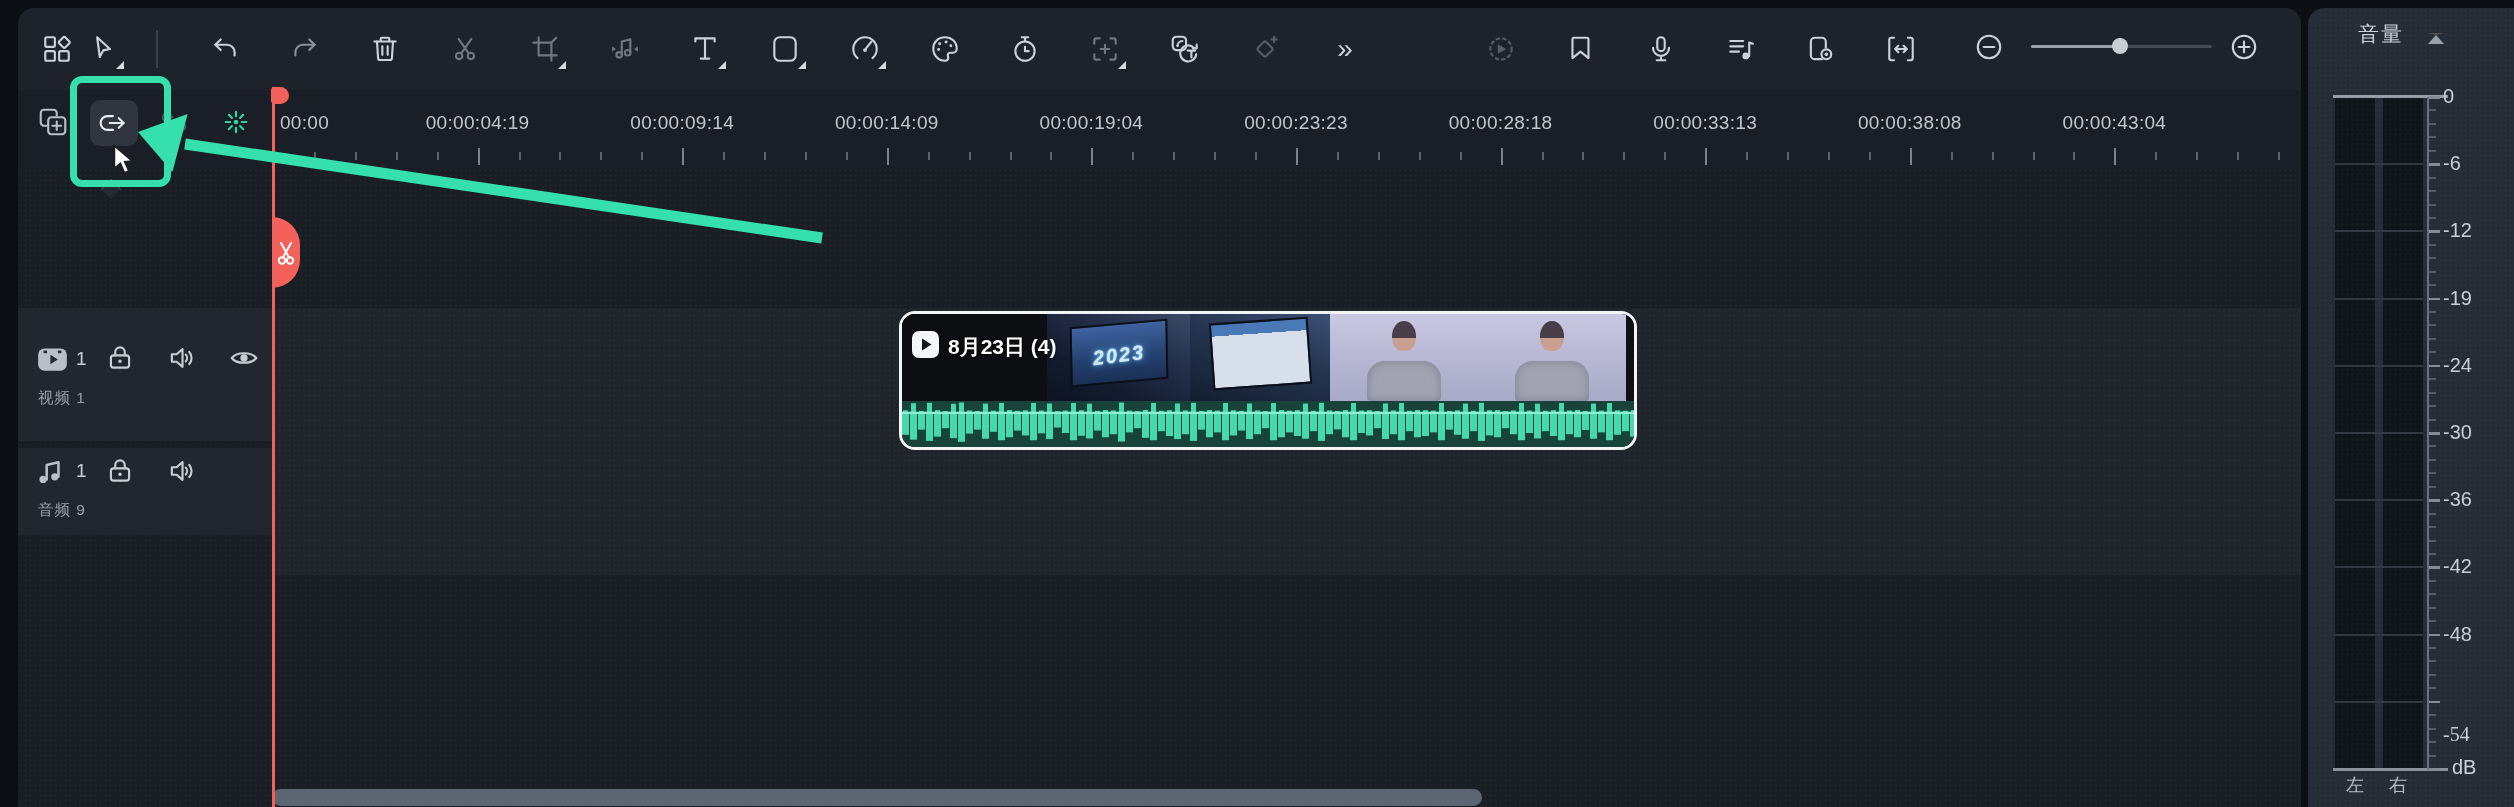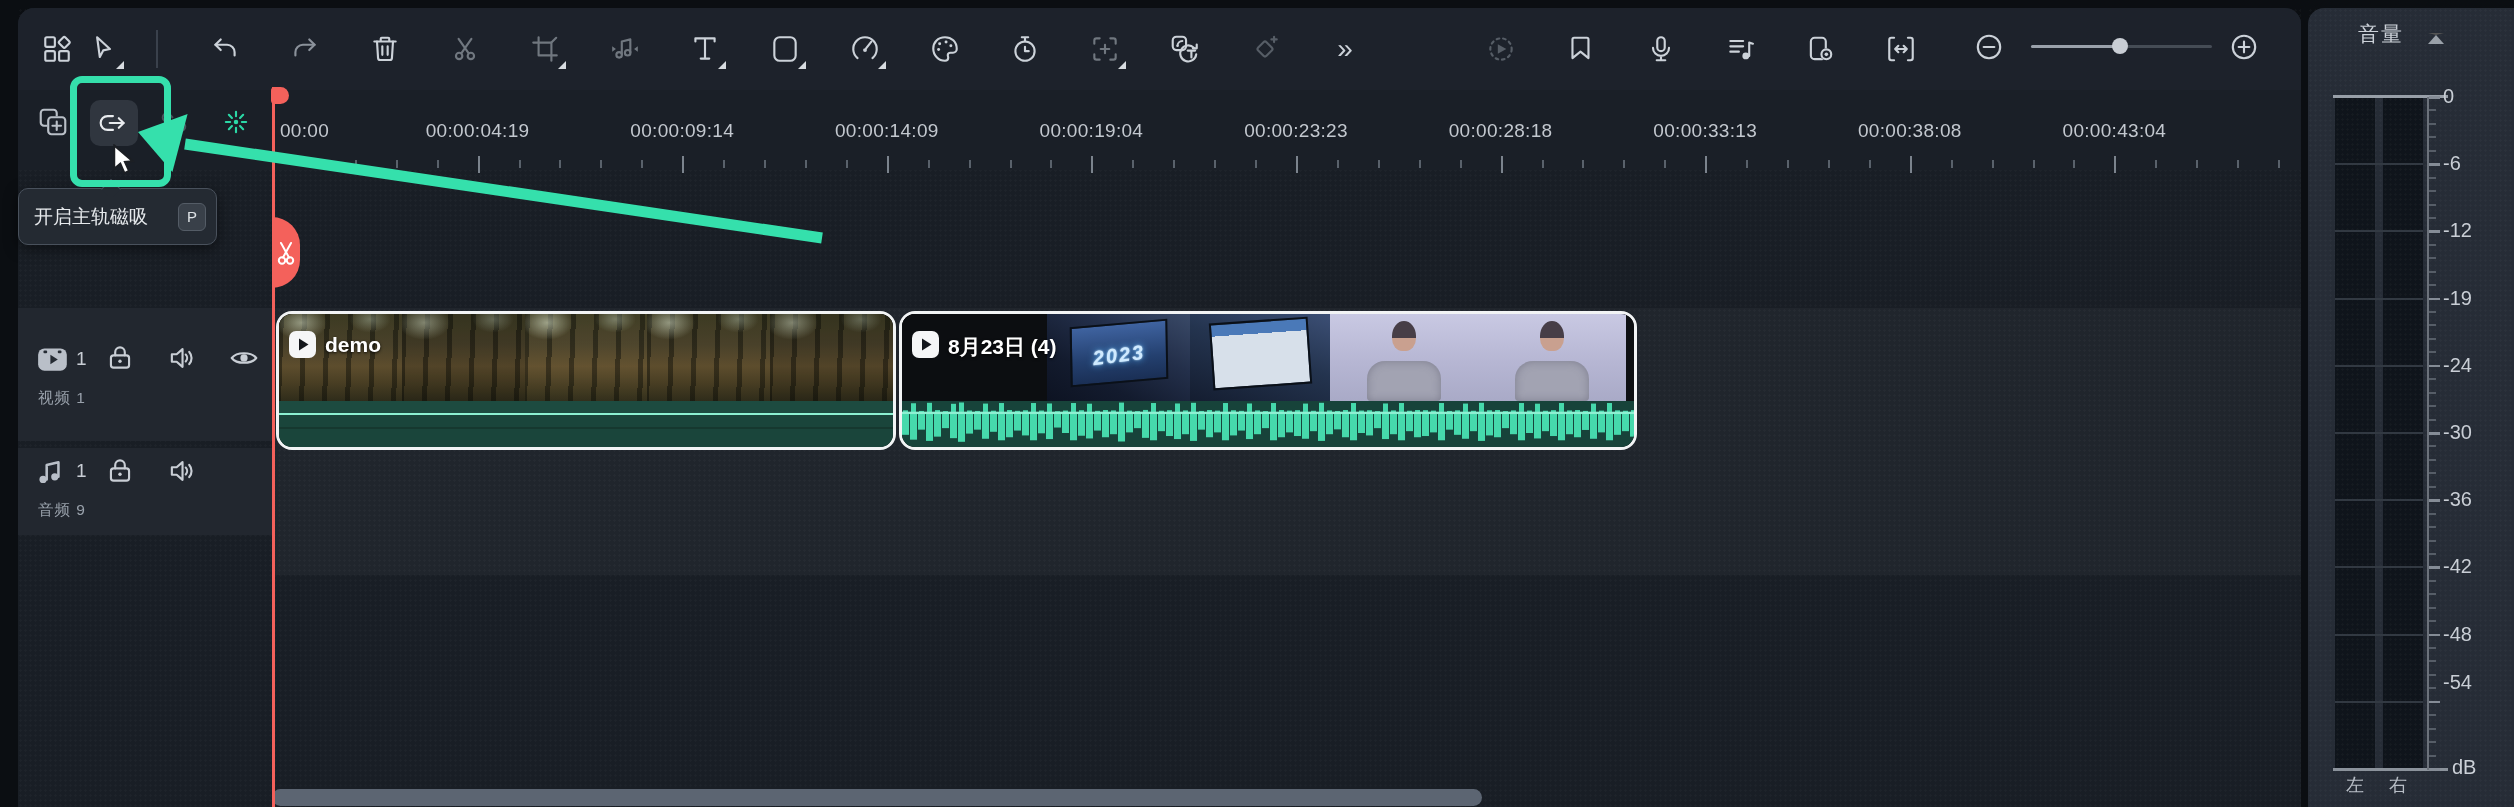--- a/index.html
+++ b/index.html
@@ -34,21 +34,21 @@
   #zoom-slider-track{left:2031px;top:45px;width:181px;height:3px;background:#454c55;border-radius:2px;}
   #zoom-slider-fill{left:2031px;top:45px;width:90px;height:3px;background:#9aa1ab;border-radius:2px;}
   #zoom-slider-thumb{left:2112px;top:38px;width:16px;height:16px;border-radius:50%;background:#c9ced5;}
   
   .tl-btn{background:none;border:none;padding:0;cursor:pointer;display:flex;align-items:center;justify-content:center;}
   #btn-add-track{left:34px;top:103px;width:38px;height:38px;color:#b9bfc7;}
   #btn-magnet{left:90px;top:100px;width:48px;height:46px;background:#30363f;border-radius:10px;color:#e9ecef;}
   #btn-unlink{left:154px;top:103px;width:40px;height:38px;color:#4b525c;}
   #btn-ripple{left:216px;top:103px;width:40px;height:38px;color:#2bd8a6;}
   
-  #ruler{left:0;top:98px;width:2290px;height:80px;}
+  #ruler{left:0;top:90px;width:2290px;height:80px;}
   .rl-label{position:absolute;top:22px;transform:translateX(-50%);font-size:19px;color:#c3c8cf;letter-spacing:.3px;white-space:nowrap;}
   .rl-tick{position:absolute;top:62px;width:2px;height:8px;background:#59616b;}
   .rl-tick.tall{top:58px;height:17px;background:#7b838d;}
   
   .track-head{background:#22272f;}
   #track-head-video{left:18px;top:308px;width:254px;height:133px;}
   #track-head-audio{left:18px;top:448px;width:254px;height:87px;}
   .head-count{position:absolute;font-size:19px;color:#c8cdd4;}
   .head-label{position:absolute;font-size:15.5px;color:#99a1ab;letter-spacing:1px;}
   .head-ic{position:absolute;background:none;border:none;padding:0;color:#c9ced5;cursor:pointer;}
@@ -446,37 +446,20 @@
     </button>
     <button class="head-ic" style="left:148px;top:7px;">
       <svg class="ic" viewBox="0 0 30 30">
           <path d="M5.5 11.5 v7 h4.5 l5.5 4.8 V6.7 L10 11.5 Z"></path>
           <path d="M18.5 11.8 a4.6 4.6 0 0 1 0 6.4 M21.8 9.3 a8.6 8.6 0 0 1 0 11.4"></path>
         </svg>
     </button>
     <span class="head-label" style="left:20px;top:52px;">音频 9</span>
   </div>
 
-  <div class="abs clip" id="clip1">
-    <div class="thumbs" id="clip1-thumbs">
-        <div class="th th-forest fv0"></div>
-        <div class="th th-forest fv1"></div>
-        <div class="th th-forest fv2"></div>
-        <div class="th th-forest fv0"></div>
-        <div class="th th-forest fv1"></div>
-      </div>
-    <div class="astrip astrip-flat"></div>
-    <span class="clip-badge">
-      <svg width="27" height="27" viewBox="0 0 27 27">
-          <rect width="27" height="27" rx="7" fill="#f5f6f7"></rect>
-          <path d="M10 7.5 L19.5 13.5 L10 19.5 Z" fill="#14171c"></path>
-        </svg>
-    </span>
-    <span class="clip-name">demo</span>
-  </div>
 
   <div class="abs clip" id="clip2">
     <div class="thumbs" id="clip2-thumbs">
         <div class="th th-label"></div>
         <div class="th th-laptop-dark">
           <span class="screen-text">2023</span>
         </div>
         <div class="th th-laptop-light"></div>
         <div class="th th-woman"></div>
         <div class="th th-woman"></div>
@@ -711,21 +694,21 @@
       <span class="db-label" style="top: 353.8px;">-24</span>
       <div class="meter-line" style="top: 364.8px;"></div>
       <span class="db-label" style="top: 421px;">-30</span>
       <div class="meter-line" style="top: 432px;"></div>
       <span class="db-label" style="top: 488.2px;">-36</span>
       <div class="meter-line" style="top: 499.2px;"></div>
       <span class="db-label" style="top: 555.4px;">-42</span>
       <div class="meter-line" style="top: 566.4px;"></div>
       <span class="db-label" style="top: 622.6px;">-48</span>
       <div class="meter-line" style="top: 633.6px;"></div>
-      <span class="db-label" style="top: 671px;">-54</span>
+      <span class="db-label" style="top: 723px; font-family: Liberation Serif, serif;">-54</span>
       <div class="meter-line" style="top: 700.8px;"></div>
       <div class="db-tick major" style="top: 96px;"></div>
       <div class="db-tick" style="top: 109.44px;"></div>
       <div class="db-tick" style="top: 122.88px;"></div>
       <div class="db-tick" style="top: 136.32px;"></div>
       <div class="db-tick" style="top: 149.76px;"></div>
       <div class="db-tick major" style="top: 163.2px;"></div>
       <div class="db-tick" style="top: 176.64px;"></div>
       <div class="db-tick" style="top: 190.08px;"></div>
       <div class="db-tick" style="top: 203.52px;"></div>
@@ -775,23 +758,19 @@
   <span class="abs" id="vol-unit">dB</span>
   <span class="ch-label" id="ch-left">左</span>
   <span class="ch-label" id="ch-right">右</span>
 
   <div class="abs" id="hl-box"></div>
   <svg class="abs" id="arrow-overlay">
     <line x1="822" y1="238" x2="185" y2="144" stroke="#35e0ac" stroke-width="11"></line>
     <polygon points="138,132 187.6,114 172.4,172" fill="#35e0ac"></polygon>
   </svg>
   <div class="abs" id="tooltip-notch"></div>
-  <div class="abs" id="tooltip">
-    <span id="tooltip-text">开启主轨磁吸</span>
-    <span id="tooltip-key">P</span>
-  </div>
   <span class="abs" id="mouse-cursor">
     <svg width="30" height="34" viewBox="0 0 20 24">
         <path d="M1 1 L1 17.5 L5.3 13.8 L8.2 20.5 L11.4 19 L8.5 12.6 L14 12.2 Z" fill="#ffffff" stroke="#1c1f24" stroke-width="1.4"></path>
       </svg>
   </span>
 
 </div>
 
 </body></html>

